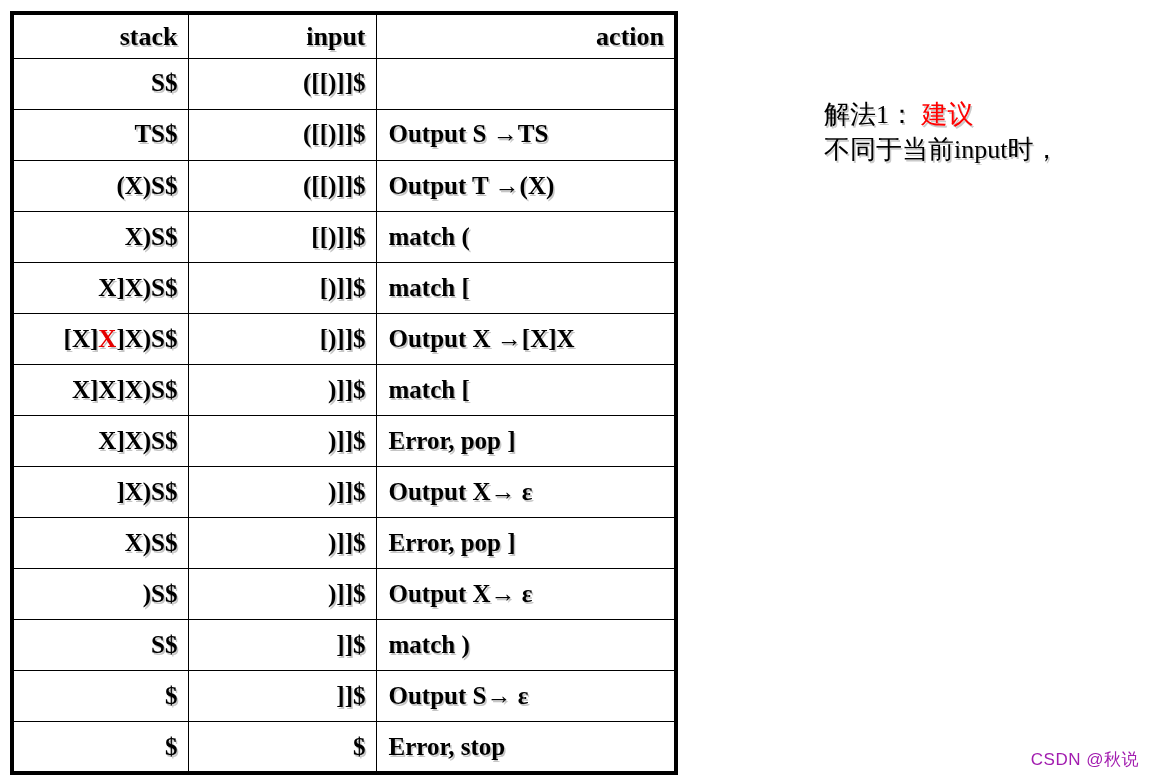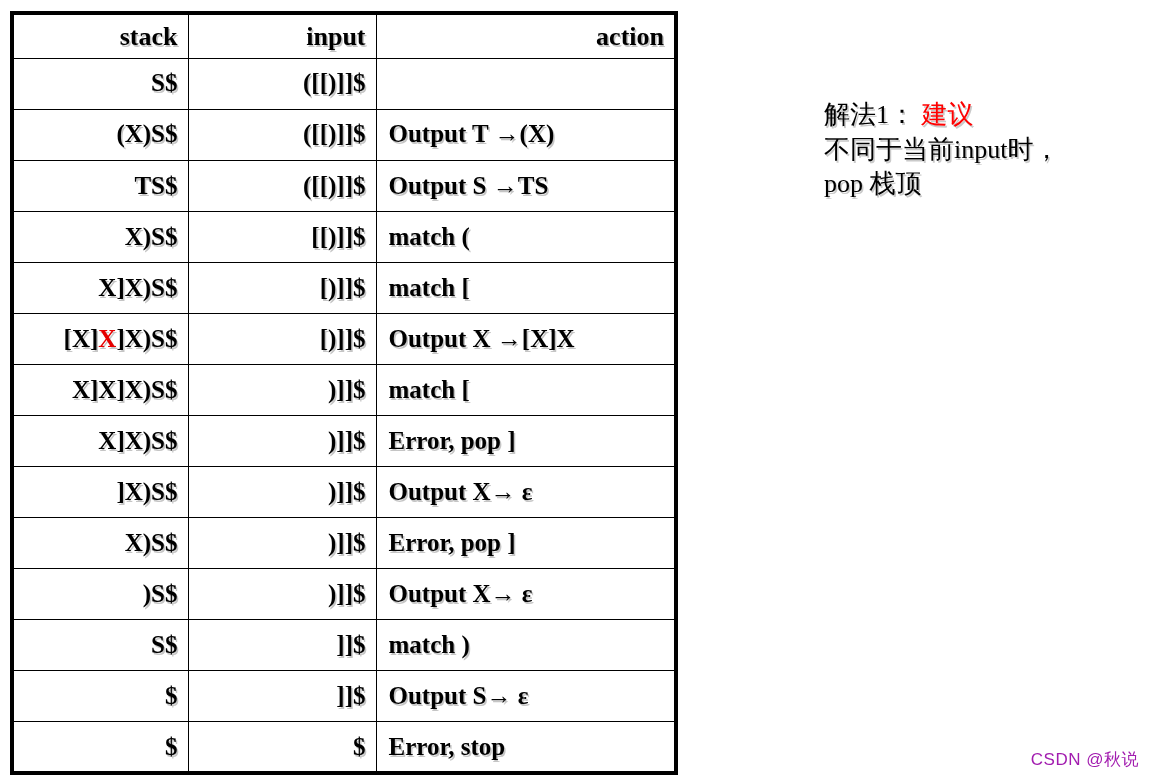--- a/index.html
+++ b/index.html
@@ -108,28 +108,28 @@
         <th>action</th>
       </tr>
     </thead>
     <tbody id="parse-table-body">
         <tr>
           <td class="col-stack">S$</td>
           <td class="col-input">([[)]]$</td>
           <td class="col-action"></td>
         </tr>
         <tr>
+          <td class="col-stack">TS$</td>
+          <td class="col-input">([[)]]$</td>
+          <td class="col-action">Output S →TS</td>
+        </tr>
+        <tr>
           <td class="col-stack">(X)S$</td>
           <td class="col-input">([[)]]$</td>
           <td class="col-action">Output T →(X)</td>
-        </tr>
-        <tr>
-          <td class="col-stack">TS$</td>
-          <td class="col-input">([[)]]$</td>
-          <td class="col-action">Output S →TS</td>
         </tr>
         <tr>
           <td class="col-stack">X)S$</td>
           <td class="col-input">[[)]]$</td>
           <td class="col-action">match (</td>
         </tr>
         <tr>
           <td class="col-stack">X]X)S$</td>
           <td class="col-input">[)]]$</td>
           <td class="col-action">match [</td>
@@ -181,16 +181,15 @@
         </tr>
       </tbody>
   </table>
 </div>
 
 <div id="note-panel">
   <div class="note-line">
     <span>解法1： </span><span class="note-accent">建议</span>
   </div>
   <div class="note-line">不同于当前input时，</div>
-  <div class="note-line">pop 栈顶</div>
 </div>
 
 <div id="watermark">CSDN @秋说</div>
 
 </body></html>

